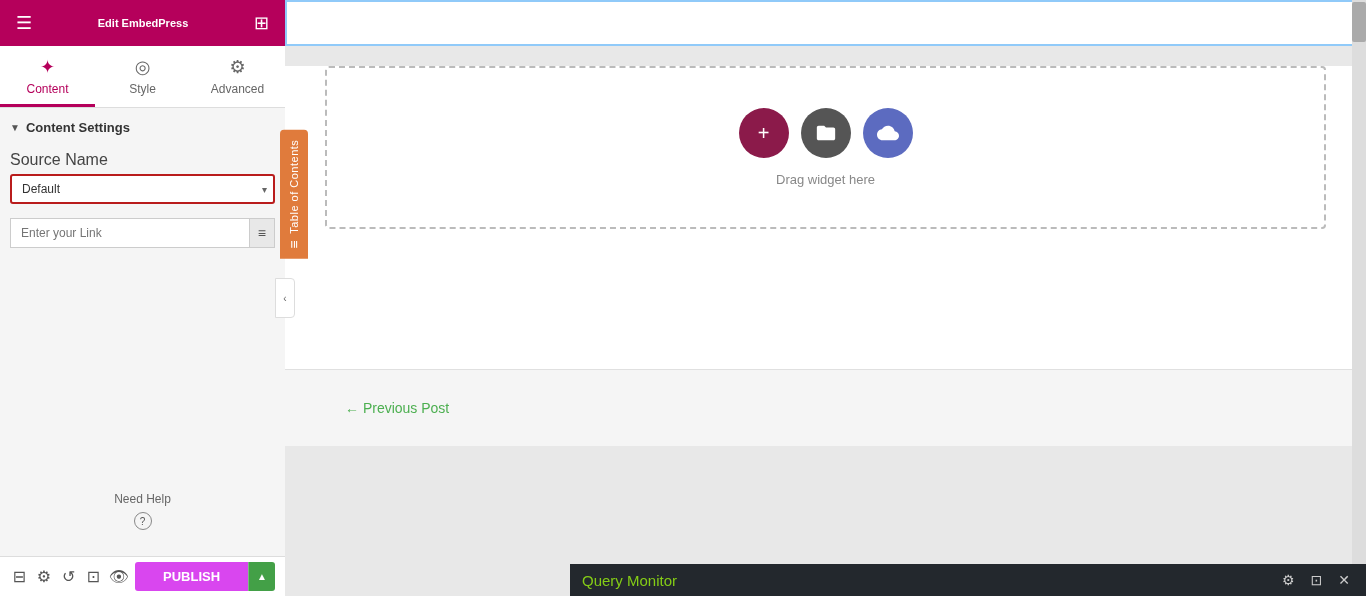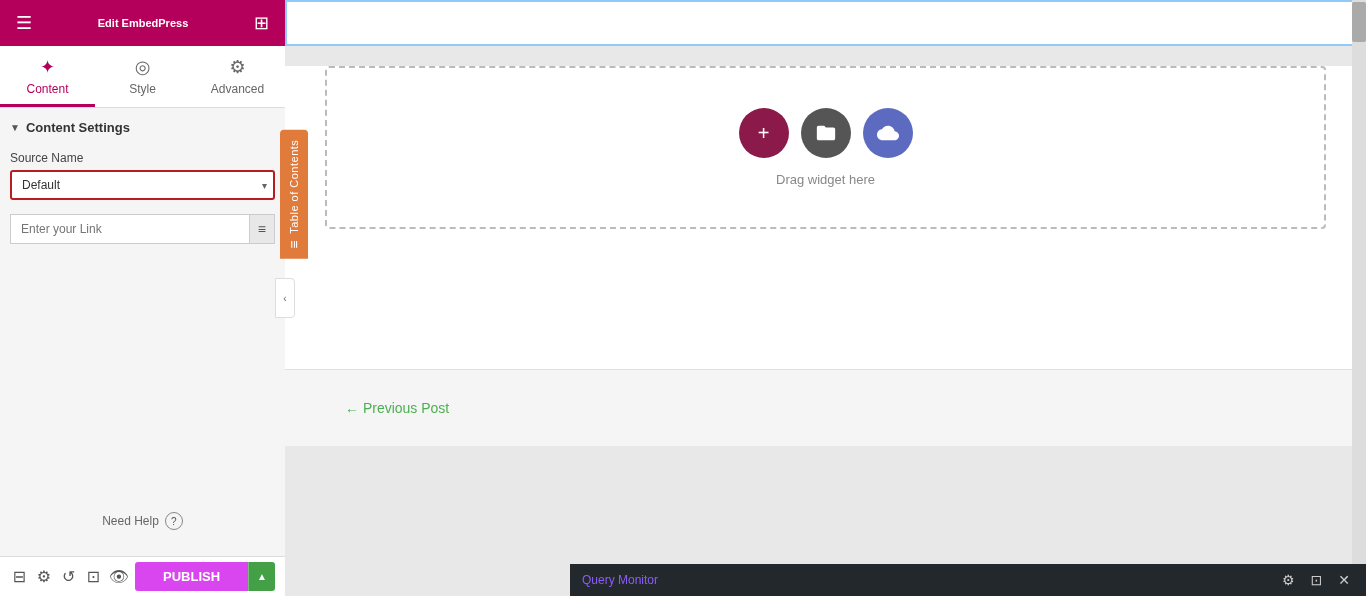--- a/index.html
+++ b/index.html
@@ -93,21 +93,21 @@
     .section-header .arrow {
       font-size: 10px;
       color: #555;
     }
 
     .form-row {
       margin-bottom: 14px;
     }
 
     .form-label {
-      font-size: 12px;
+      font-size: 16px;
       color: #444;
       margin-bottom: 5px;
       display: block;
     }
 
     .form-select-wrapper {
       position: relative;
       display: flex;
       align-items: center;
     }
@@ -161,20 +161,21 @@
 
     .need-help {
       display: flex;
       align-items: center;
       justify-content: center;
       gap: 6px;
       color: #666;
       font-size: 12px;
       padding: 16px;
       cursor: pointer;
+      flex-direction: column;
     }
 
     .need-help-circle {
       width: 18px;
       height: 18px;
       border-radius: 50%;
       border: 1px solid #888;
       display: flex;
       align-items: center;
       justify-content: center;
@@ -371,22 +372,22 @@
       align-items: center;
       padding: 0 12px;
       gap: 10px;
       position: absolute;
       bottom: 0;
       right: 0;
       left: 285px;
     }
 
     .qm-text {
-      color: #8b5cf6;
-      font-size: 12px;
+      color: #84cc16;
+      font-size: 15px;
     }
 
     .qm-icons {
       margin-left: auto;
       display: flex;
       gap: 8px;
     }
 
     .qm-icon {
       color: #ccc;

